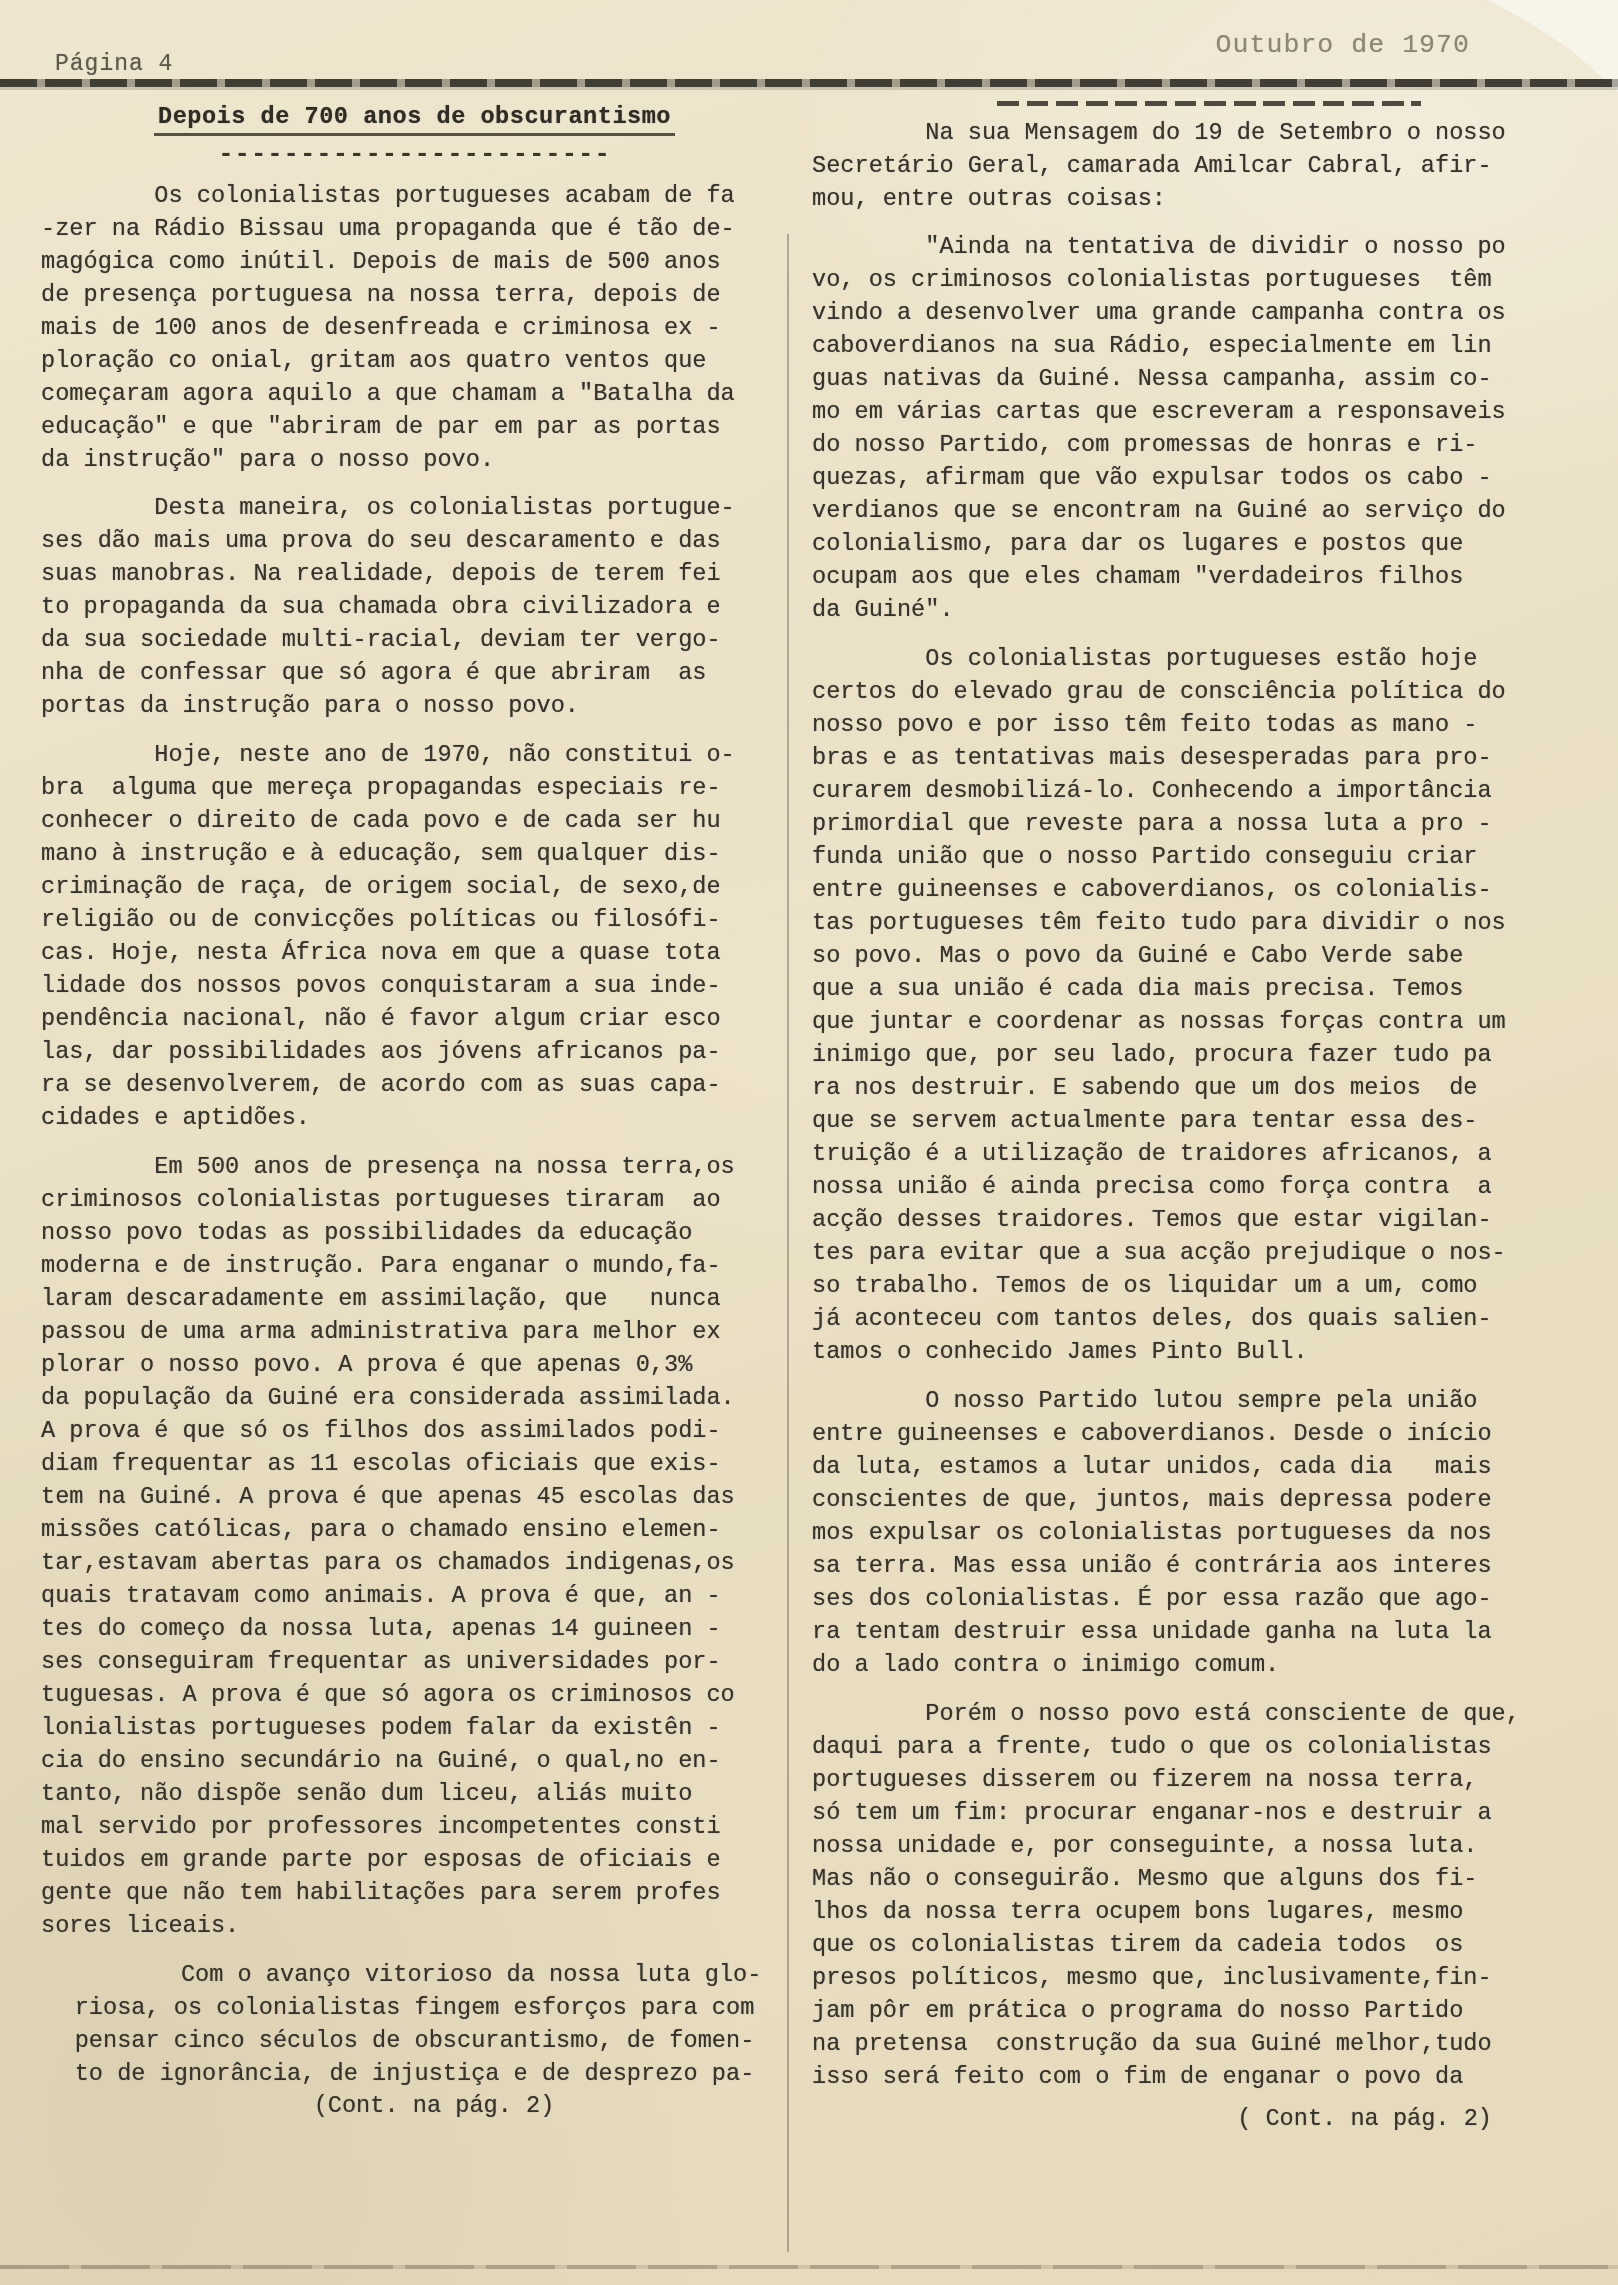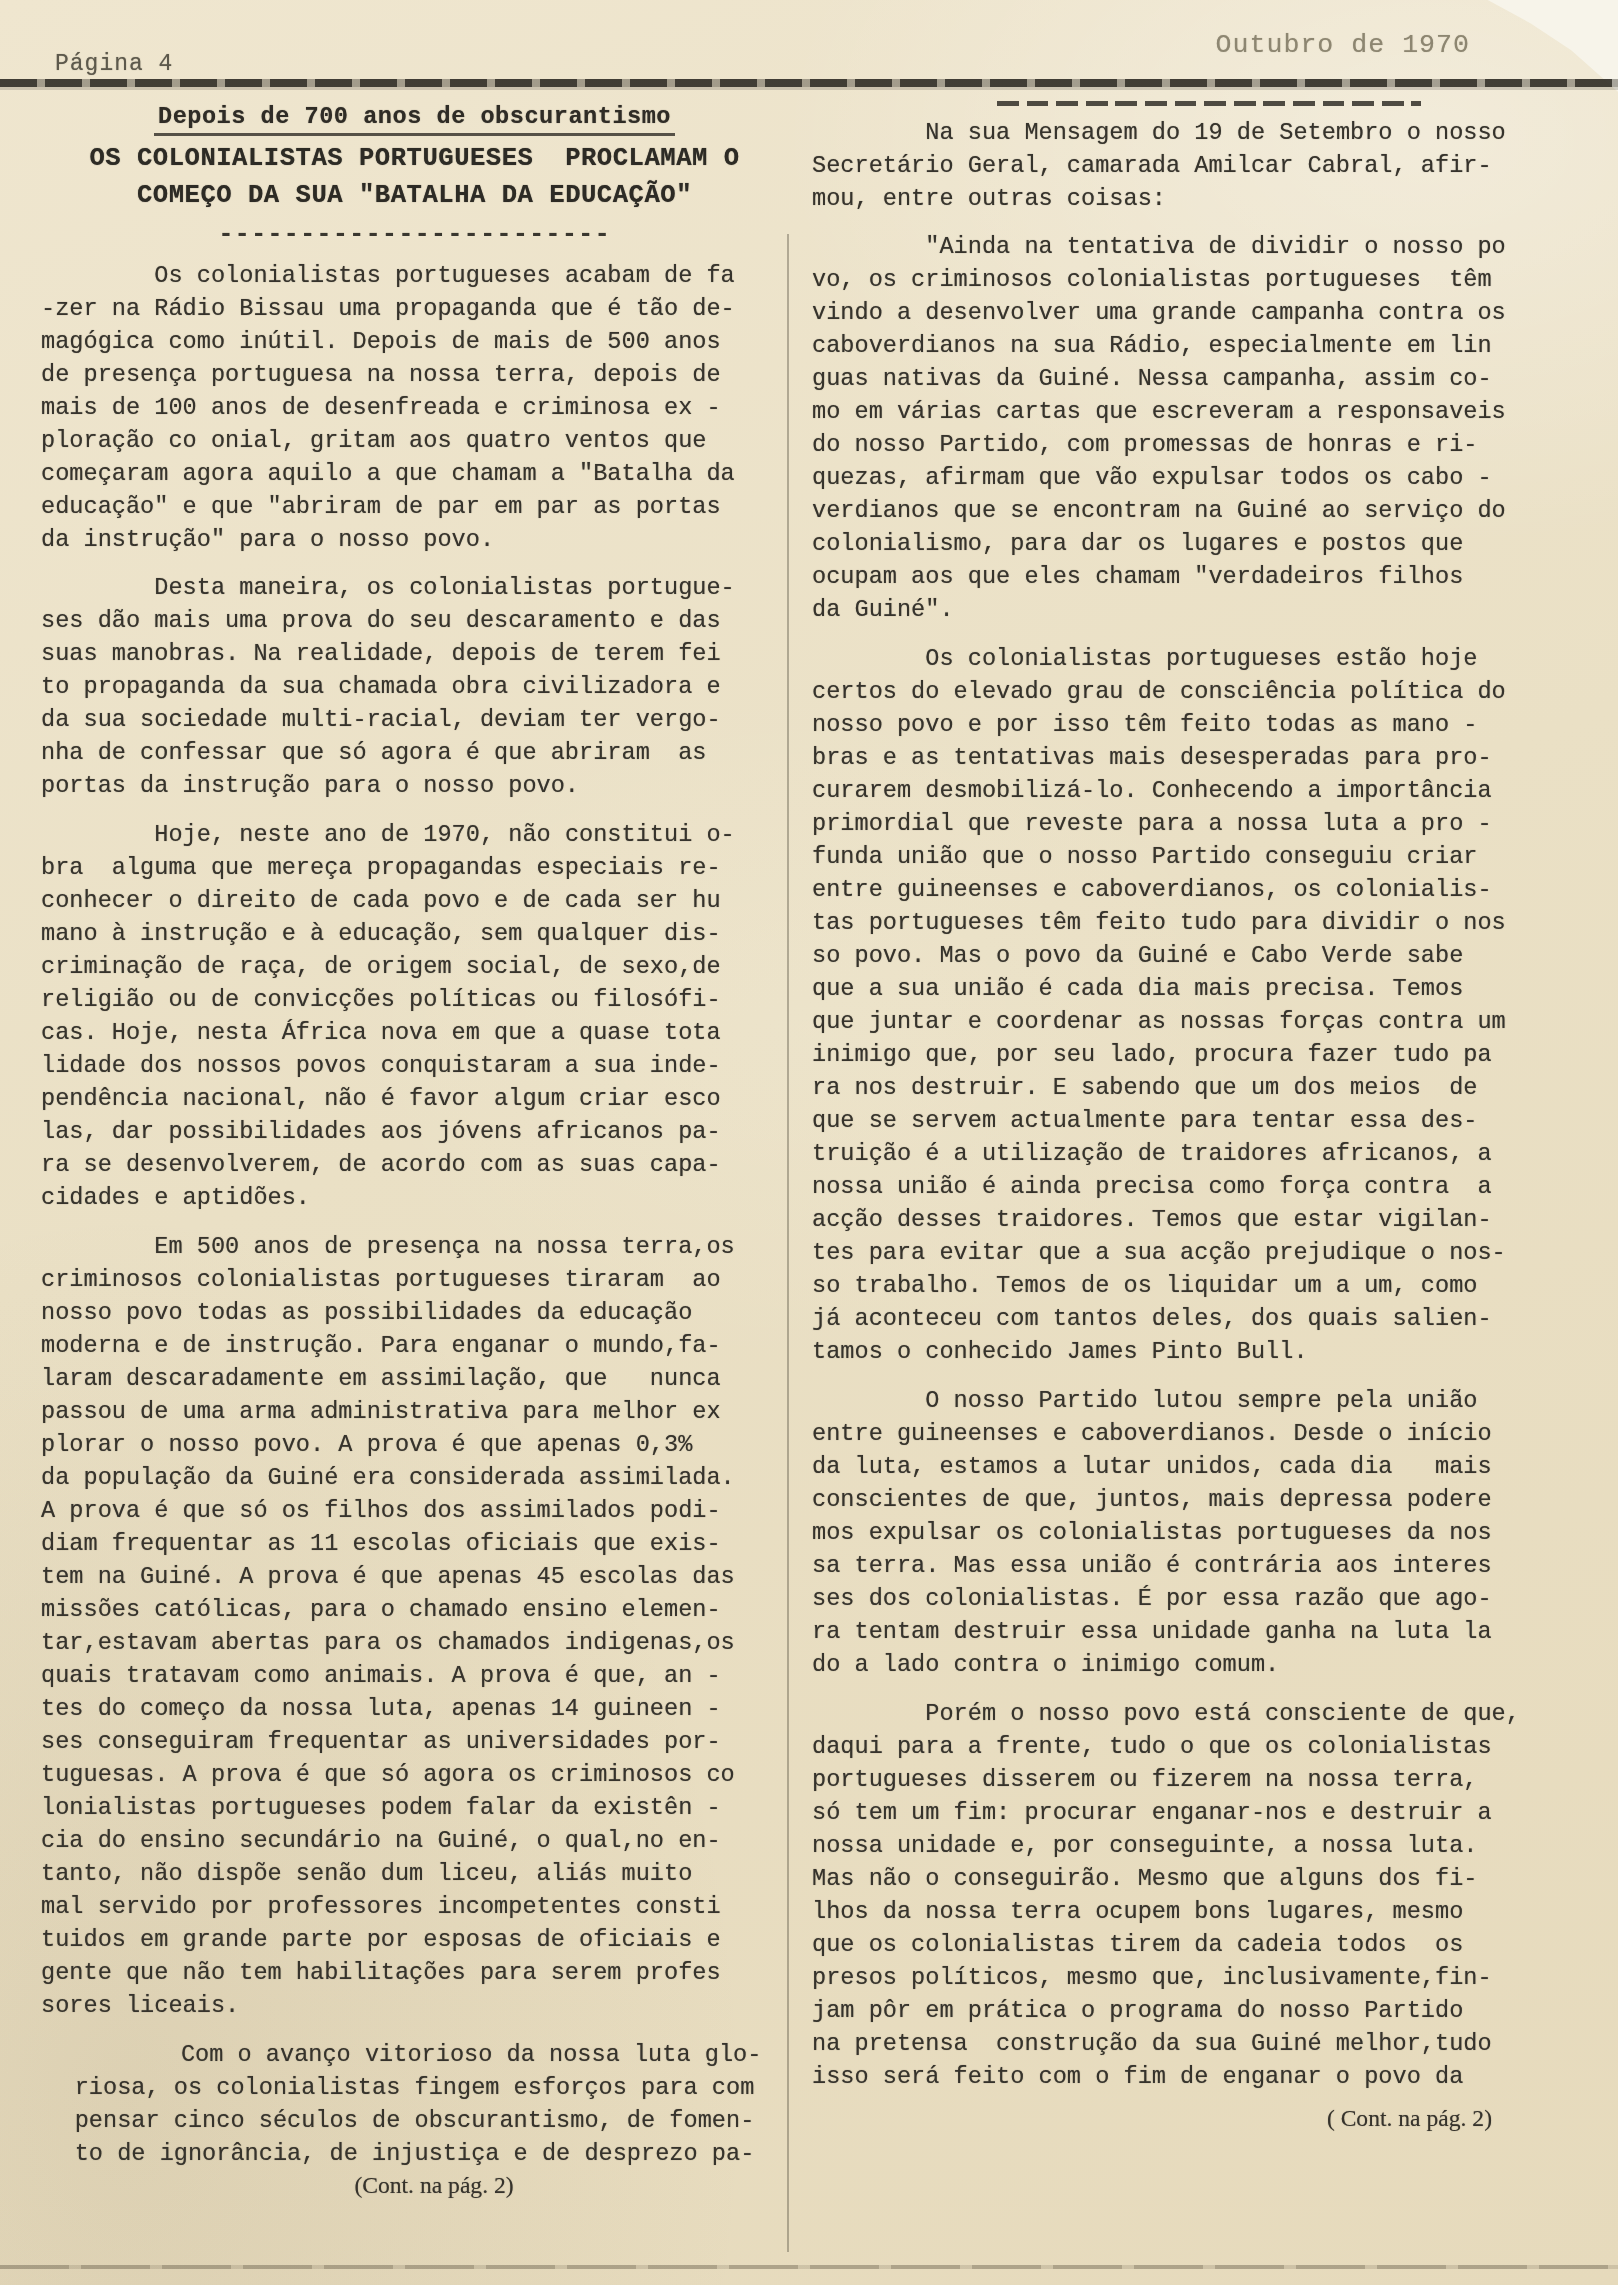--- a/index.html
+++ b/index.html
@@ -66,21 +66,21 @@
   .t-underline{
     width:424px;height:4.9px;margin:9.9px auto 3.9px auto;
     background:repeating-linear-gradient(90deg, rgba(50,47,40,.85) 0 21.7px, transparent 21.7px 29.6px);
   }
   .body{margin-top:9.9px;}
   .body p{
     font-size:23.6px;line-height:33px;margin:0 0 15.8px 0;
     white-space:pre-wrap;color:#36332c;
     text-shadow:0 0 1px rgba(54,51,44,.55);
   }
-  .cont{font-size:23.6px;margin:0;color:#36332c;text-shadow:0 0 1px rgba(54,51,44,.55);font-family:Liberation Serif, serif;}
+  .cont{font-size:23.6px;margin:0;color:#36332c;text-shadow:0 0 1px rgba(54,51,44,.55);}
   .cont.center{text-align:center;padding-left:39px;}
   .cont.right{text-align:right;padding-right:114px;}
 </style>
 </head>
 <body>
 
 <div class="page">
 
   <div class="torn-corner"></div>
 
@@ -88,22 +88,20 @@
   <div class="hdr-right">Outubro de 1970</div>
   <div class="hdr-rule"></div>
 
   <div class="col-divider"></div>
   <div class="footer-rule"></div>
 
   <div class="col left">
     <div class="kicker">
       <span>Depois de 700 anos de obscurantismo</span>
     </div>
-    <div class="a-title">OS COLONIALISTAS PORTUGUESES  PROCLAMAM O
-COMEÇO DA SUA "BATALHA DA EDUCAÇÃO"</div>
     <div class="t-sep">------------------------</div>
     <div class="body">
       <p>        Os colonialistas portugueses acabam de fa
 -zer na Rádio Bissau uma propaganda que é tão de-
 magógica como inútil. Depois de mais de 500 anos
 de presença portuguesa na nossa terra, depois de
 mais de 100 anos de desenfreada e criminosa ex -
 ploração co onial, gritam aos quatro ventos que
 começaram agora aquilo a que chamam a "Batalha da
 educação" e que "abriram de par em par as portas

